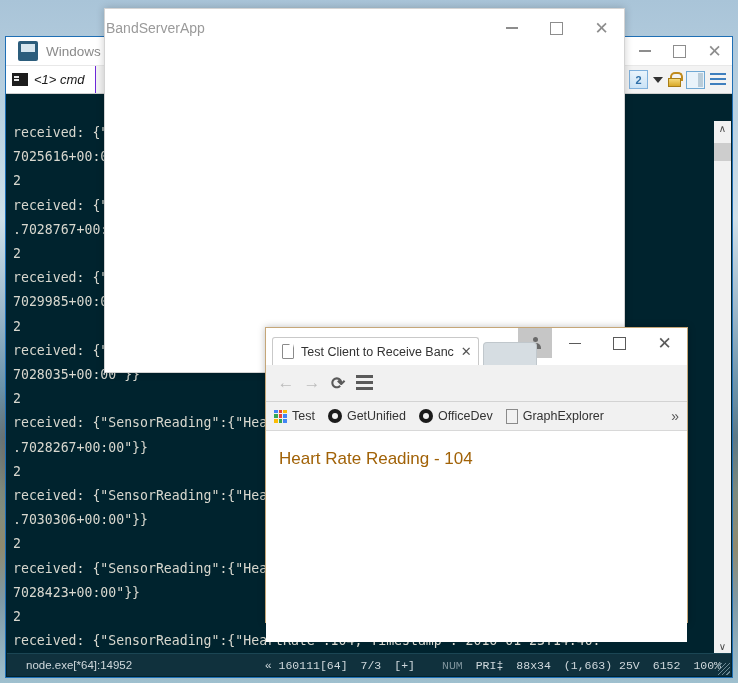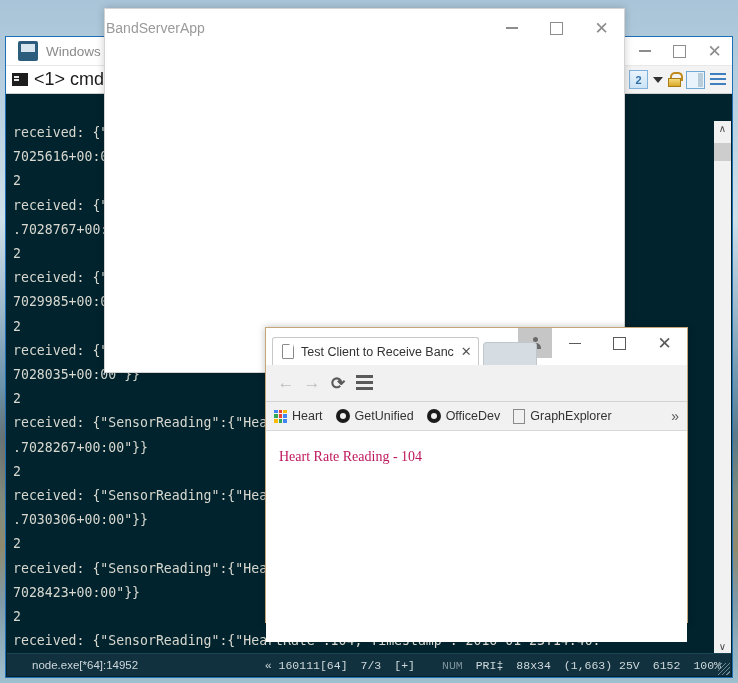--- a/index.html
+++ b/index.html
@@ -52,21 +52,21 @@
   .wbtn.min span{display:block;width:12px;height:1.4px;background:#8d8d8d;}
   .wbtn.cl{font-size:17px;font-weight:300;}
 
   
   #conemu-tabs{
     height:27px;background:#f3f3f3;display:flex;align-items:stretch;
     border-bottom:1px solid #cfcfcf;
   }
   .cetab{
     display:flex;align-items:center;padding:0 10px 0 6px;background:#ffffff;
-    border-right:4px solid #6d28d9;font-size:18px;color:#1a1a1a;white-space:nowrap;
+    border-right:1px solid #6d28d9;font-size:13px;color:#1a1a1a;white-space:nowrap;font-style:italic;
   }
   .cetab .tico{width:16px;height:13px;background:#1d1d1d;margin-right:6px;position:relative;flex:0 0 auto;}
   .cetab .tico:after{content:"";position:absolute;left:2px;top:3px;width:5px;height:1.5px;background:#e8e8e8;
                      box-shadow:0 3px 0 #e8e8e8;}
   #cetabs-rest{flex:1 1 auto;background:#f3f3f3;}
   #cetoolbar{display:flex;align-items:center;padding-right:6px;background:#f3f3f3;}
   .tbico{margin-left:5px;display:flex;align-items:center;justify-content:center;}
   .tb-z{width:17px;height:17px;border:1px solid #7fb0dc;background:linear-gradient(#eaf4fc,#cbe3f6);
         color:#2f6fa8;font-size:11px;font-weight:bold;display:flex;align-items:center;justify-content:center;}
   .tb-caret{width:0;height:0;border-left:5px solid transparent;border-right:5px solid transparent;
@@ -98,21 +98,21 @@
   }
   #console-scroll .arw{font-size:10px;color:#4a4a4a;padding:2px 0;}
   #console-thumb{position:absolute;top:22px;left:0;width:17px;height:18px;background:#cdcdcd;}
 
   
   #conemu-status{
     position:absolute;left:1px;right:1px;bottom:1px;height:22px;background:#10313d;
     display:flex;align-items:center;color:#cfd8dc;font-size:11.5px;
     border-top:1px solid #1b4654;
   }
-  #conemu-status .left{padding-left:25px;flex:1 1 auto;white-space:nowrap;}
+  #conemu-status .left{padding-left:19px;flex:1 1 auto;white-space:nowrap;}
   #conemu-status .right{display:flex;gap:13px;padding-right:10px;white-space:nowrap;font-family:Liberation Mono, monospace;}
   #conemu-status .dim{color:#7d929b;margin-left:14px;}
   #grip{position:absolute;right:2px;bottom:2px;width:12px;height:12px;
         background:repeating-linear-gradient(135deg,transparent 0 2px,#6d8b96 2px 3px);}
 
   
   #bandapp{
     position:absolute;left:104px;top:8px;width:521px;height:365px;
     background:#ffffff;border:1px solid #d3d3d3;box-sizing:border-box;
     box-shadow:0 0 8px rgba(0,0,0,.20);
@@ -187,21 +187,21 @@
   .bm .appsg i:nth-child(2){background:#ea4335}.bm .appsg i:nth-child(3){background:#fbbc05}
   .bm .appsg i:nth-child(4){background:#34a853}.bm .appsg i:nth-child(5){background:#ea4335}
   .bm .appsg i:nth-child(6){background:#4285f4}.bm .appsg i:nth-child(7){background:#fbbc05}
   .bm .appsg i:nth-child(8){background:#34a853}.bm .appsg i:nth-child(9){background:#4285f4}
   .bm .gh{width:14px;height:14px;border-radius:50%;background:#1b1b1b;position:relative;flex:0 0 auto;}
   .bm .gh:after{content:"";position:absolute;left:4px;top:4px;width:6px;height:6px;border-radius:50%;
                 background:#f1f1f1;}
   .bm .pg{width:10px;height:13px;border:1px solid #8a8a8a;flex:0 0 auto;}
   #bm-overflow{margin-left:auto;font-size:14px;color:#555;}
   #chrome-page{background:#fff;height:calc(100% - 37px - 36px - 28px);padding:18px 0 0 13px;}
-  #page-text{font-family:Liberation Serif, serif;font-size:14px;color:#be185d;}
+  #page-text{font-family:Liberation Sans, sans-serif;font-size:17px;color:#a16207;}
 </style>
 </head>
 <body>
 
 <div id="desktop"></div>
 
 <div id="conemu">
 
   <div id="conemu-title">
     <div class="ico"></div>
@@ -353,21 +353,21 @@
           <i></i>
           <i></i>
           <i></i>
           <i></i>
           <i></i>
           <i></i>
           <i></i>
           <i></i>
           <i></i>
         </span>
-      <span>Heart</span>
+      <span>Test</span>
     </span>
     <span class="bm">
       <span class="gh"></span>
       <span>GetUnified</span>
     </span>
     <span class="bm">
       <span class="gh"></span>
       <span>OfficeDev</span>
     </span>
     <span class="bm">

